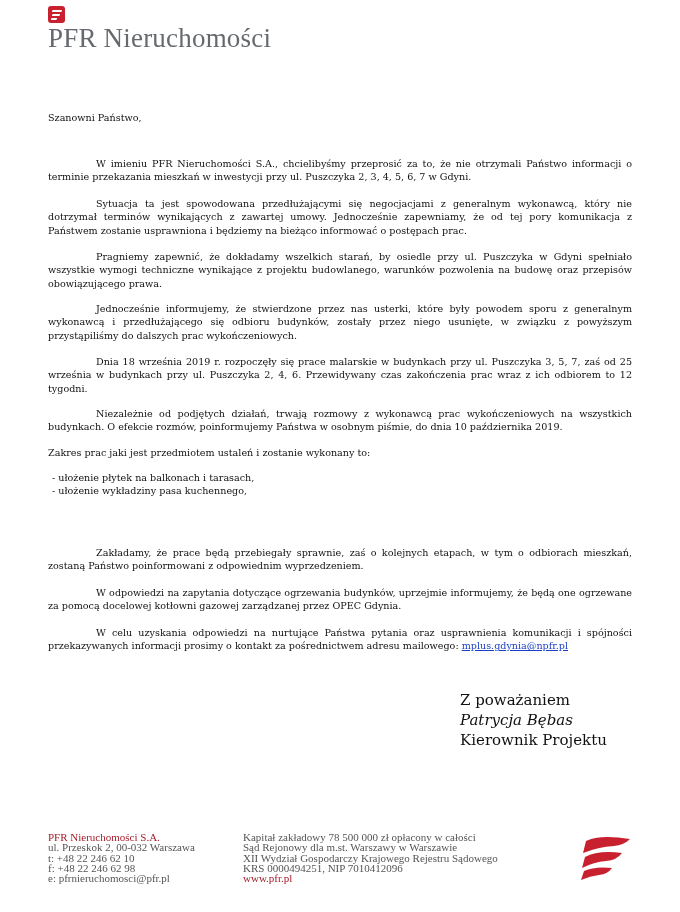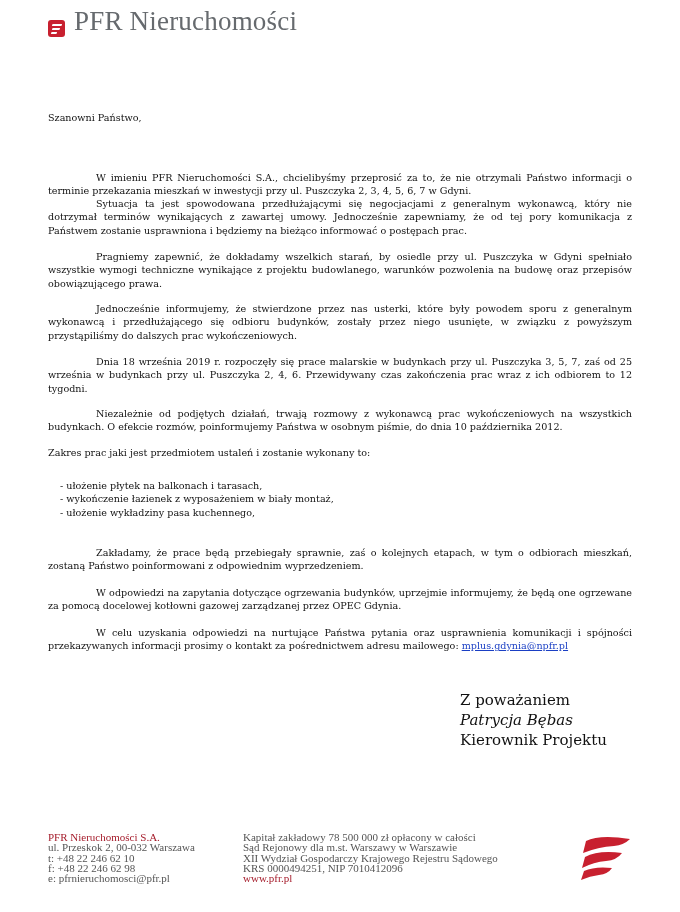--- a/index.html
+++ b/index.html
@@ -1,29 +1,29 @@
 <!DOCTYPE html>
 <html><head>
 <meta charset="utf-8">
 <style>
   html, body { margin: 0; padding: 0; background: #ffffff; }
   body { width: 680px; height: 912px; position: relative; overflow: hidden; color: #111; }
-  .header { position: absolute; left: 48px; top: 6px; display: flex; align-items: flex-end; }
+  .header { position: absolute; left: 48px; top: 6px; display: flex; align-items: flex-start; flex-direction: column; }
   .logo-box { width: 17px; height: 17px; background: #c8202f; border-radius: 3px; position: relative; margin-right: 9px; }
   .logo-box span { position: absolute; height: 2px; background: #fff; border-radius: 1px; transform: skewX(-20deg); }
   .logo-box .s1 { left: 4px; top: 4px; width: 10px; }
   .logo-box .s2 { left: 4px; top: 8px; width: 8px; }
   .logo-box .s3 { left: 3px; top: 12px; width: 6px; }
   .brand { font-family: "Liberation Serif", "DejaVu Serif", serif; font-size: 27px; color: #666a6e; letter-spacing: 0.2px; }
 
   .letter { position: absolute; left: 48px; width: 584px; font-family: "DejaVu Serif", serif; font-size: 9.6px; line-height: 13.3px; color: #111; }
   .para { margin: 0; text-align: justify; }
   .indent { text-indent: 48px; }
   .greeting { position: absolute; left: 48px; top: 112px; font-family: "DejaVu Serif", serif; font-size: 9.6px; }
-  .list { margin: 12px; padding: 0; list-style: none; }
+  .list { margin: 4px; padding: 0; list-style: none; }
   .list li { line-height: 13.3px; }
   a.mail { color: #1a3fc4; text-decoration: underline; }
 
   .signoff { position: absolute; left: 460px; top: 690px; font-family: "DejaVu Serif", serif; font-size: 15px; }
   .signoff div { height: 20px; line-height: 20px; }
   .signoff .name { font-style: italic; }
 
   .footer-col { position: absolute; top: 832px; font-family: "Liberation Serif", serif; font-size: 11px; line-height: 10.3px; color: #555; }
   .footer-col .red { color: #a51c2b; }
   .footer-left { left: 48px; }
@@ -37,45 +37,44 @@
   <div class="logo-box">
     <span class="s1"></span>
       <span class="s2"></span>
       <span class="s3"></span>
   </div>
   <div class="brand">PFR Nieruchomości</div>
 </div>
 
 <div class="greeting">Szanowni Państwo,</div>
 
-<div class="letter" style="top:171px;">
+<div class="letter" style="top:157px;">
   <p class="para indent">W imieniu PFR Nieruchomości S.A., chcielibyśmy przeprosić za to, że nie otrzymali Państwo informacji o terminie przekazania mieszkań w inwestycji przy ul. Puszczyka 2, 3, 4, 5, 6, 7 w Gdyni.</p>
 </div>
 <div class="letter" style="top:197px;">
   <p class="para indent">Sytuacja ta jest spowodowana przedłużającymi się negocjacjami z generalnym wykonawcą, który nie dotrzymał terminów wynikających z zawartej umowy. Jednocześnie zapewniamy, że od tej pory komunikacja z Państwem zostanie usprawniona i będziemy na bieżąco informować o postępach prac.</p>
 </div>
 <div class="letter" style="top:250px;">
   <p class="para indent">Pragniemy zapewnić, że dokładamy wszelkich starań, by osiedle przy ul. Puszczyka w Gdyni spełniało wszystkie wymogi techniczne wynikające z projektu budowlanego, warunków pozwolenia na budowę oraz przepisów obowiązującego prawa.</p>
 </div>
 <div class="letter" style="top:302px;">
   <p class="para indent">Jednocześnie informujemy, że  stwierdzone przez nas usterki, które były powodem sporu z generalnym wykonawcą i przedłużającego się odbioru budynków, zostały przez niego usunięte, w związku z powyższym przystąpiliśmy do dalszych prac wykończeniowych.</p>
 </div>
 <div class="letter" style="top:355px;">
   <p class="para indent">Dnia 18 września 2019 r. rozpoczęły się prace malarskie w budynkach przy ul. Puszczyka 3, 5, 7, zaś od 25 września w budynkach przy ul. Puszczyka 2, 4, 6. Przewidywany czas zakończenia prac wraz z ich odbiorem to 12 tygodni.</p>
 </div>
 <div class="letter" style="top:407px;">
-  <p class="para indent">Niezależnie od podjętych działań, trwają rozmowy z wykonawcą prac wykończeniowych na wszystkich budynkach. O efekcie rozmów, poinformujemy Państwa w osobnym piśmie, do dnia 10 października 2012.</p>
+  <p class="para indent">Niezależnie od podjętych działań, trwają rozmowy z wykonawcą prac wykończeniowych na wszystkich budynkach. O efekcie rozmów, poinformujemy Państwa w osobnym piśmie, do dnia 10 października 2019.</p>
 </div>
 <div class="letter" style="top:446px;">
   <p class="para">Zakres prac jaki jest przedmiotem ustaleń i zostanie wykonany to:</p>
 </div>
 <div class="letter" style="top:467px;">
   <ul class="list">
     <li>- ułożenie płytek na balkonach i tarasach,</li>
-    <li>- wykończenie łazienek z wyposażeniem w biały montaż,</li>
     <li>- ułożenie wykładziny pasa kuchennego,</li>
   </ul>
 </div>
 <div class="letter" style="top:546px;">
   <p class="para indent">Zakładamy, że prace będą przebiegały sprawnie, zaś o kolejnych etapach, w tym o odbiorach mieszkań, zostaną Państwo poinformowani z odpowiednim wyprzedzeniem.</p>
 </div>
 <div class="letter" style="top:586px;">
   <p class="para indent">W odpowiedzi na zapytania dotyczące ogrzewania budynków, uprzejmie informujemy, że będą one ogrzewane za pomocą docelowej kotłowni gazowej zarządzanej przez OPEC Gdynia.</p>
 </div>
 <div class="letter" style="top:626px;">

